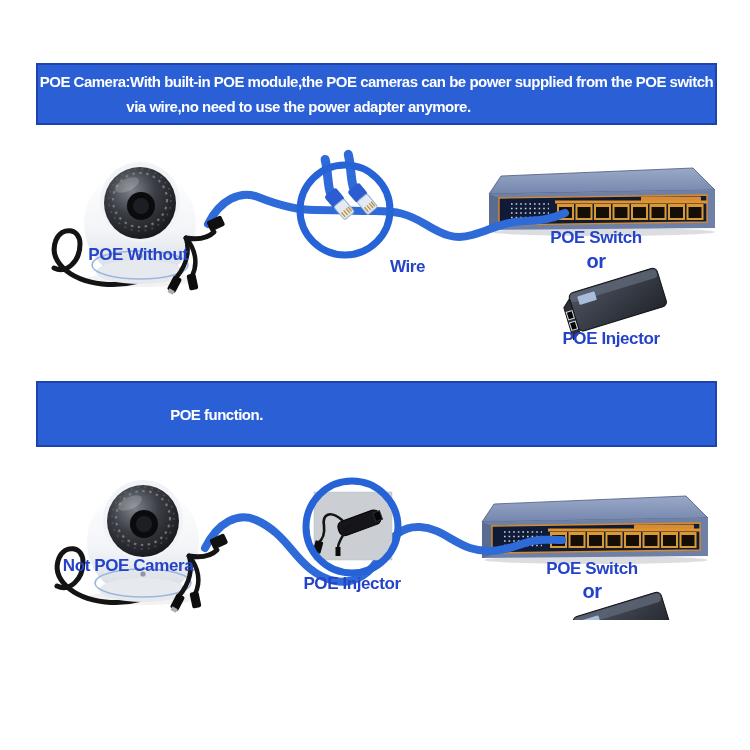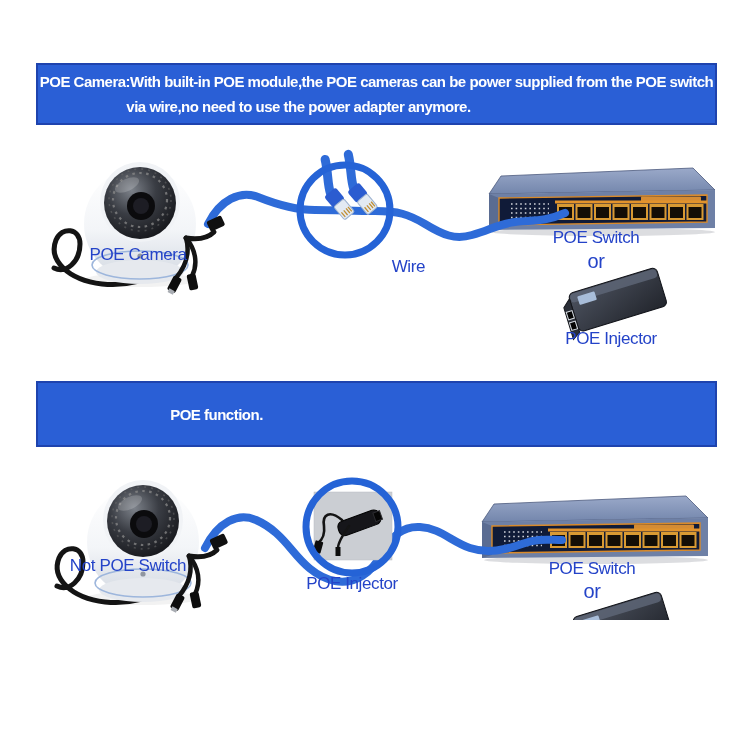--- a/index.html
+++ b/index.html
@@ -15,21 +15,21 @@
     display:flex; flex-direction:column; justify-content:center;
     text-align:center; z-index:3;
   }
   .banner1 { top:63px; height:58px; }
   .banner2 { top:381px; height:62px; }
   .bline { line-height:25px; white-space:nowrap; }
   .shift-a { transform:translateX(-78px); }
   .shift-b { transform:translateX(-160px); }
   .label {
     position:absolute; width:160px; text-align:center;
-    color:#2443c8; font-weight:normal; font-size:17px; letter-spacing:-0.4px;
+    color:#2443c8; font-weight:bold; font-size:17px; letter-spacing:-0.4px;
     z-index:3; white-space:nowrap;
   }
   .or { font-size:20px; }
 </style>
 </head>
 <body>
 
 <div class="canvas">
 
   <div class="banner banner1">
@@ -170,25 +170,25 @@
         <rect x="376" y="521" width="7" height="9" fill="#060606" stroke="#2c2c30"></rect>
       </g>
       <path d="M 342 520 C 330 510 322 514 324 526 C 325 534 322 540 318 543" stroke="#141414" stroke-width="2.6" fill="none" stroke-linecap="round"></path>
       <rect x="314" y="541" width="8" height="12" rx="1" fill="#0c0c0c" transform="rotate(15 318 547)"></rect>
       <path d="M 349 526 C 342 536 338 543 338 548" stroke="#141414" stroke-width="2.4" fill="none" stroke-linecap="round"></path>
       <rect x="335.5" y="547" width="5" height="9" fill="#0c0c0c"></rect>
     </g>
     <circle cx="352" cy="527" r="46" fill="none" stroke="#2563d6" stroke-width="7"></circle>
   </svg>
 
-  <div class="label" style="left:58px;  top:245px;">POE Camera</div>
+  <div class="label" style="left:58px;  top:245px;">POE Without</div>
   <div class="label" style="left:265px; top:257px;text-align:right;">Wire</div>
   <div class="label" style="left:516px; top:228px;">POE Switch</div>
   <div class="label or" style="left:516px; top:250px;">or</div>
   <div class="label" style="left:531px; top:329px;">POE Injector</div>
 
-  <div class="label" style="left:48px;  top:556px;">Not POE Switch</div>
+  <div class="label" style="left:48px;  top:556px;">Not POE Camera</div>
   <div class="label" style="left:272px; top:574px;">POE Injector</div>
   <div class="label" style="left:512px; top:559px;">POE Switch</div>
   <div class="label or" style="left:512px; top:580px;">or</div>
   <div class="label" style="left:535px; top:655px;">POE Injector</div>
 
 </div>
 
 </body></html>

